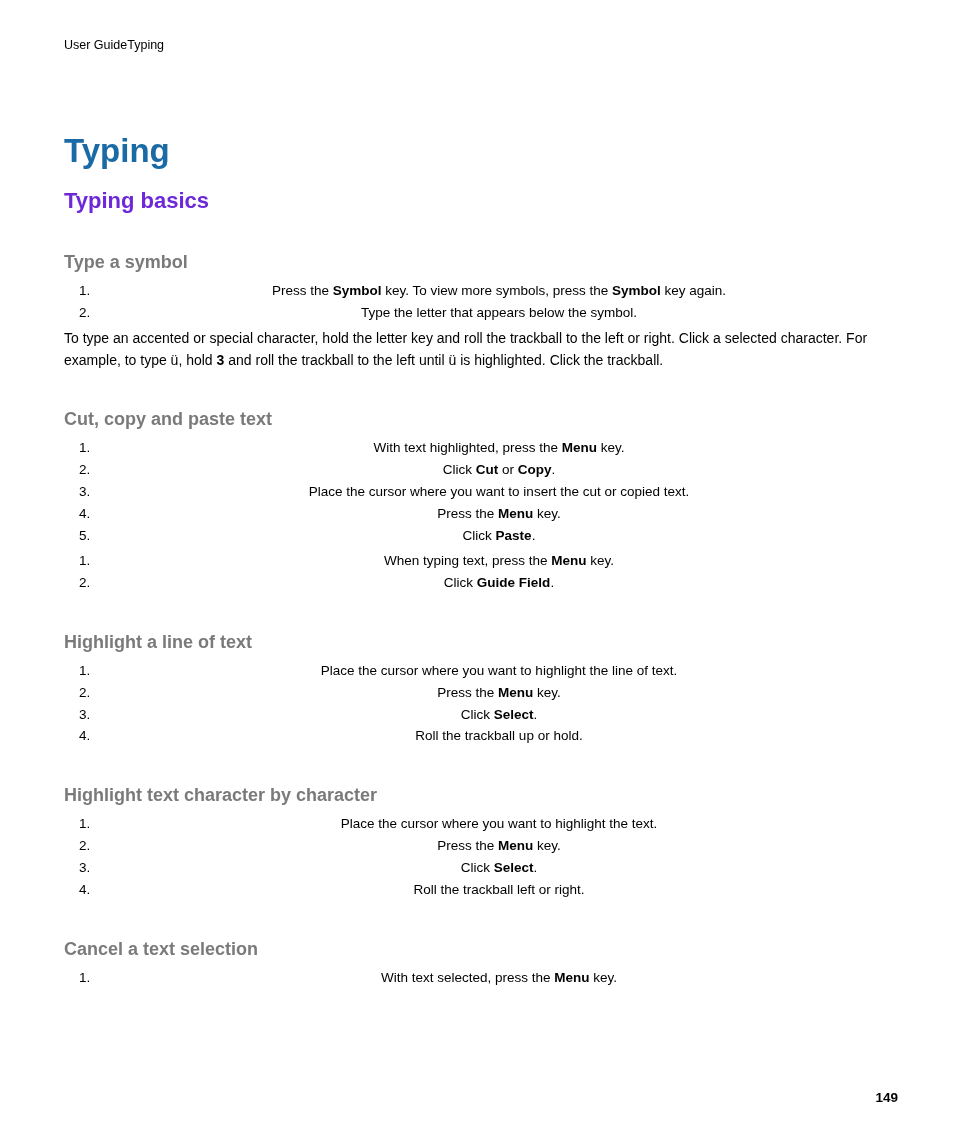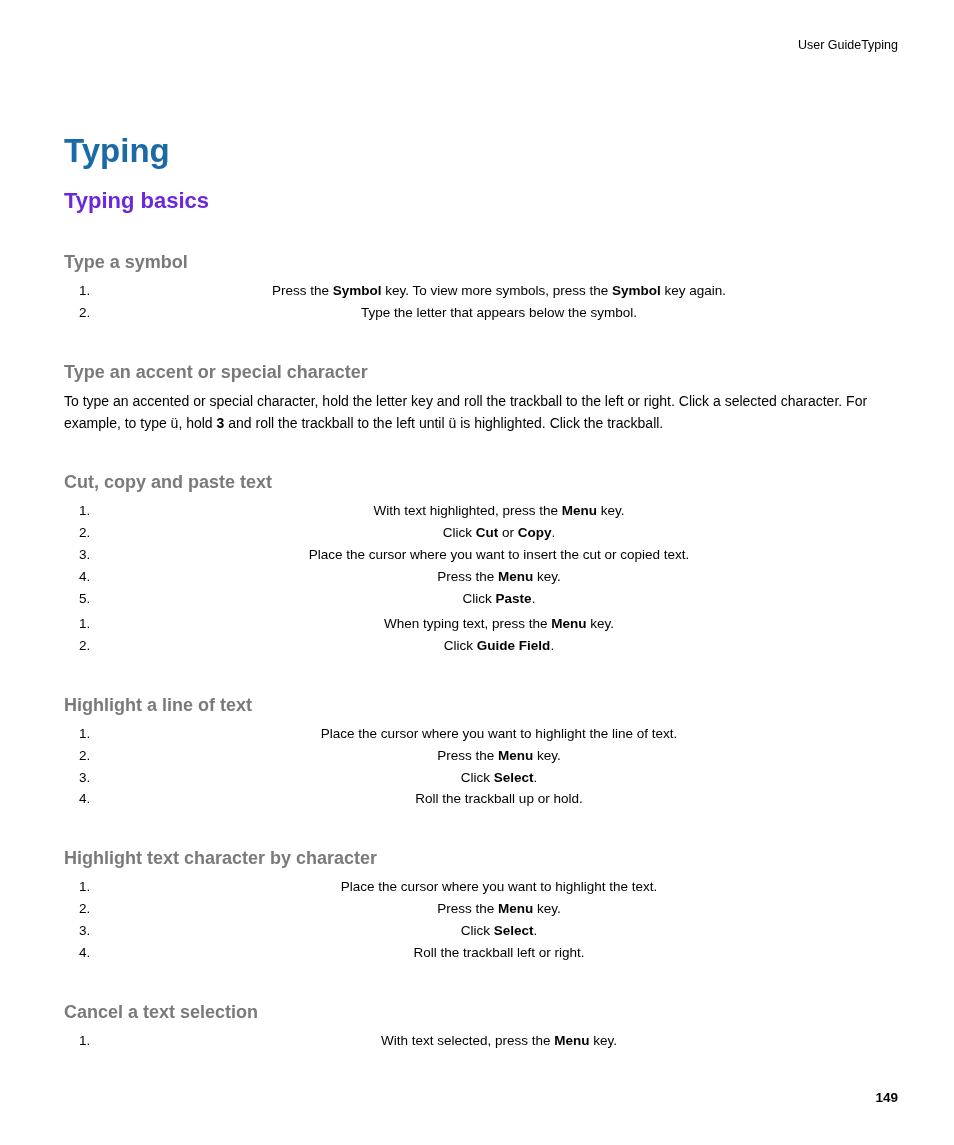--- a/index.html
+++ b/index.html
@@ -11,21 +11,21 @@
     width: 954px;
   }
   .page {
     padding: 38px 56px 40px 64px;
     box-sizing: border-box;
     min-height: 1145px;
     position: relative;
   }
   .header-row {
     display: flex;
-    justify-content: flex-end;
+    justify-content: flex-start;
     font-size: 12.5px;
     color: #000;
     margin-bottom: 80px;
   }
   h1.title {
     font-size: 33px;
     font-weight: 700;
     color: #1a6aa6;
     margin: 0 0 18px 0;
   }
@@ -80,21 +80,20 @@
   <h2 class="section">Typing basics</h2>
 
   <h3 class="subsection">Type a symbol</h3>
   <ol>
     <li>
       <span>Press the </span><span class="bold">Symbol</span><span> key. To view more symbols, press the </span><span class="bold">Symbol</span><span> key again.</span>
     </li>
     <li>Type the letter that appears below the symbol.</li>
   </ol>
 
-  <h3 class="subsection">Type an accent or special character</h3>
   <p class="paragraph">
     <span>To type an accented or special character, hold the letter key and roll the trackball to the left or right. Click a selected character. For example, to type ü, hold </span><span class="bold">3</span><span> and roll the trackball to the left until ü is highlighted. Click the trackball.</span>
   </p>
 
   <h3 class="subsection">Cut, copy and paste text</h3>
   <ol>
     <li>
       <span>With text highlighted, press the </span><span class="bold">Menu</span><span> key.</span>
     </li>
     <li>

